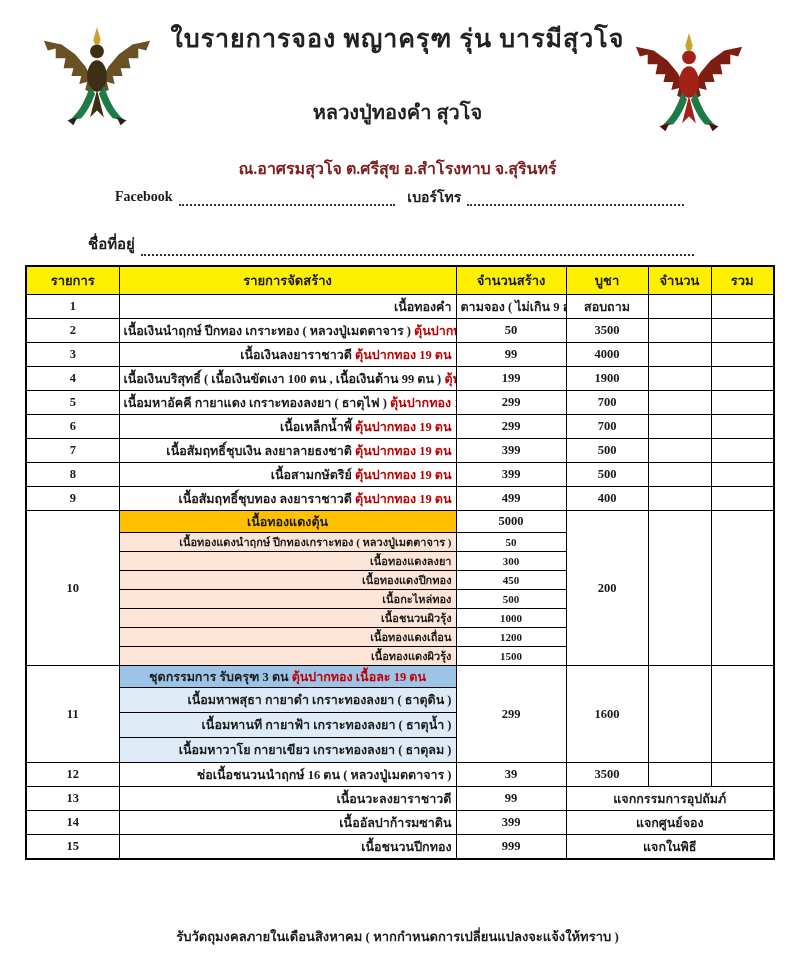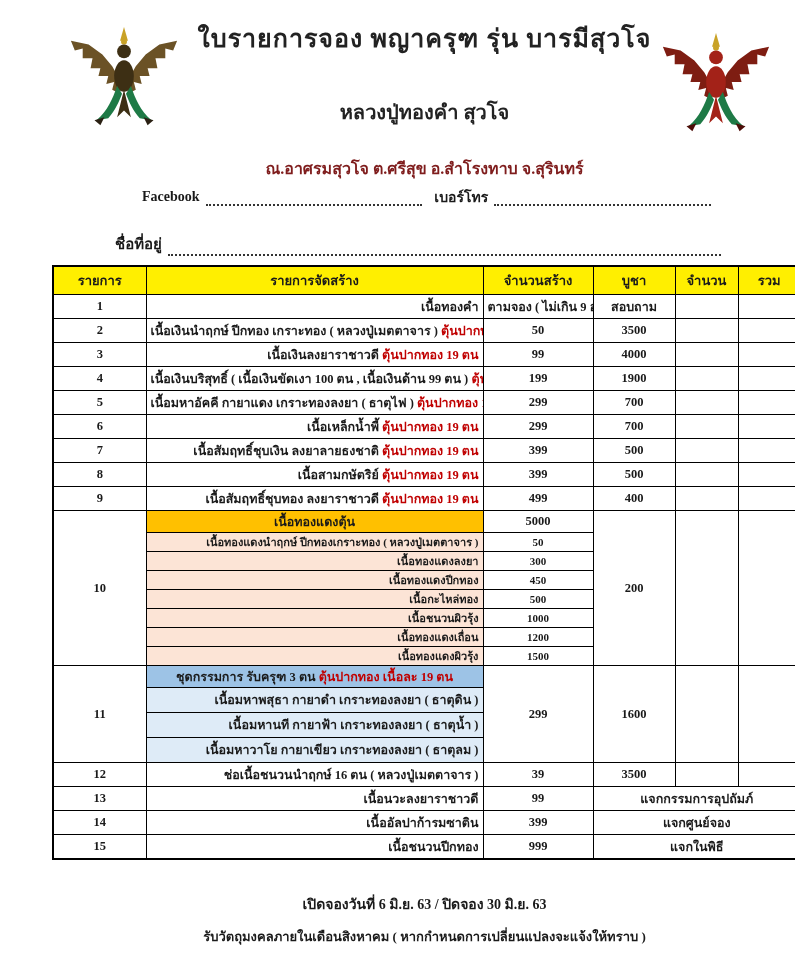--- a/index.html
+++ b/index.html
@@ -1,21 +1,21 @@
 <!DOCTYPE html>
 <html style="--header-yellow: #ffef00; --copper-header: #ffc000; --copper-row: #fce4d6; --committee-header: #9dc3e6; --committee-row: #deebf7; --accent-red: #c00000;"><head>
 <meta charset="utf-8">
 <style>
   html,body{margin:0;padding:0;}
   body{
     width:795px;height:960px;background:#ffffff;
     font-family:"Liberation Serif","DejaVu Serif",serif;
     color:#1a1a1a;position:relative;overflow:hidden;
   }
-  .page{width:698px;height:960px;position:relative;margin-left:27px;}
+  .page{width:698px;height:960px;position:relative;}
 
   
   .emblem{position:absolute;width:118px;height:118px;}
   .emblem-left{left:38px;top:20px;}
   .emblem-right{left:630px;top:26px;}
   .head-block{position:absolute;left:140px;top:18px;width:515px;text-align:center;}
   .doc-title{font-size:25px;font-weight:bold;letter-spacing:1px;color:#222;}
   .doc-subtitle{font-size:20px;font-weight:bold;margin-top:38px;color:#222;}
   .doc-location{font-size:16px;font-weight:bold;margin-top:28px;color:#7f1d1d;}
 
@@ -290,16 +290,15 @@
           <tr class="rh24">
             <td class="c-no">15</td>
             <td class="c-name">เนื้อชนวนปีกทอง</td>
             <td class="c-qty">999</td>
             <td class="c-give" colspan="3">แจกในพิธี</td>
           </tr>
         </tbody>
     </table>
   </div>
 
-  <div class="footer footer-1">เปิดจองวันที่ 6 มิ.ย. 63 / ปิดจอง 30 มิ.ย. 63</div>
   <div class="footer footer-2">รับวัตถุมงคลภายในเดือนสิงหาคม ( หากกำหนดการเปลี่ยนแปลงจะแจ้งให้ทราบ )</div>
 
 </div>
 
 </body></html>

